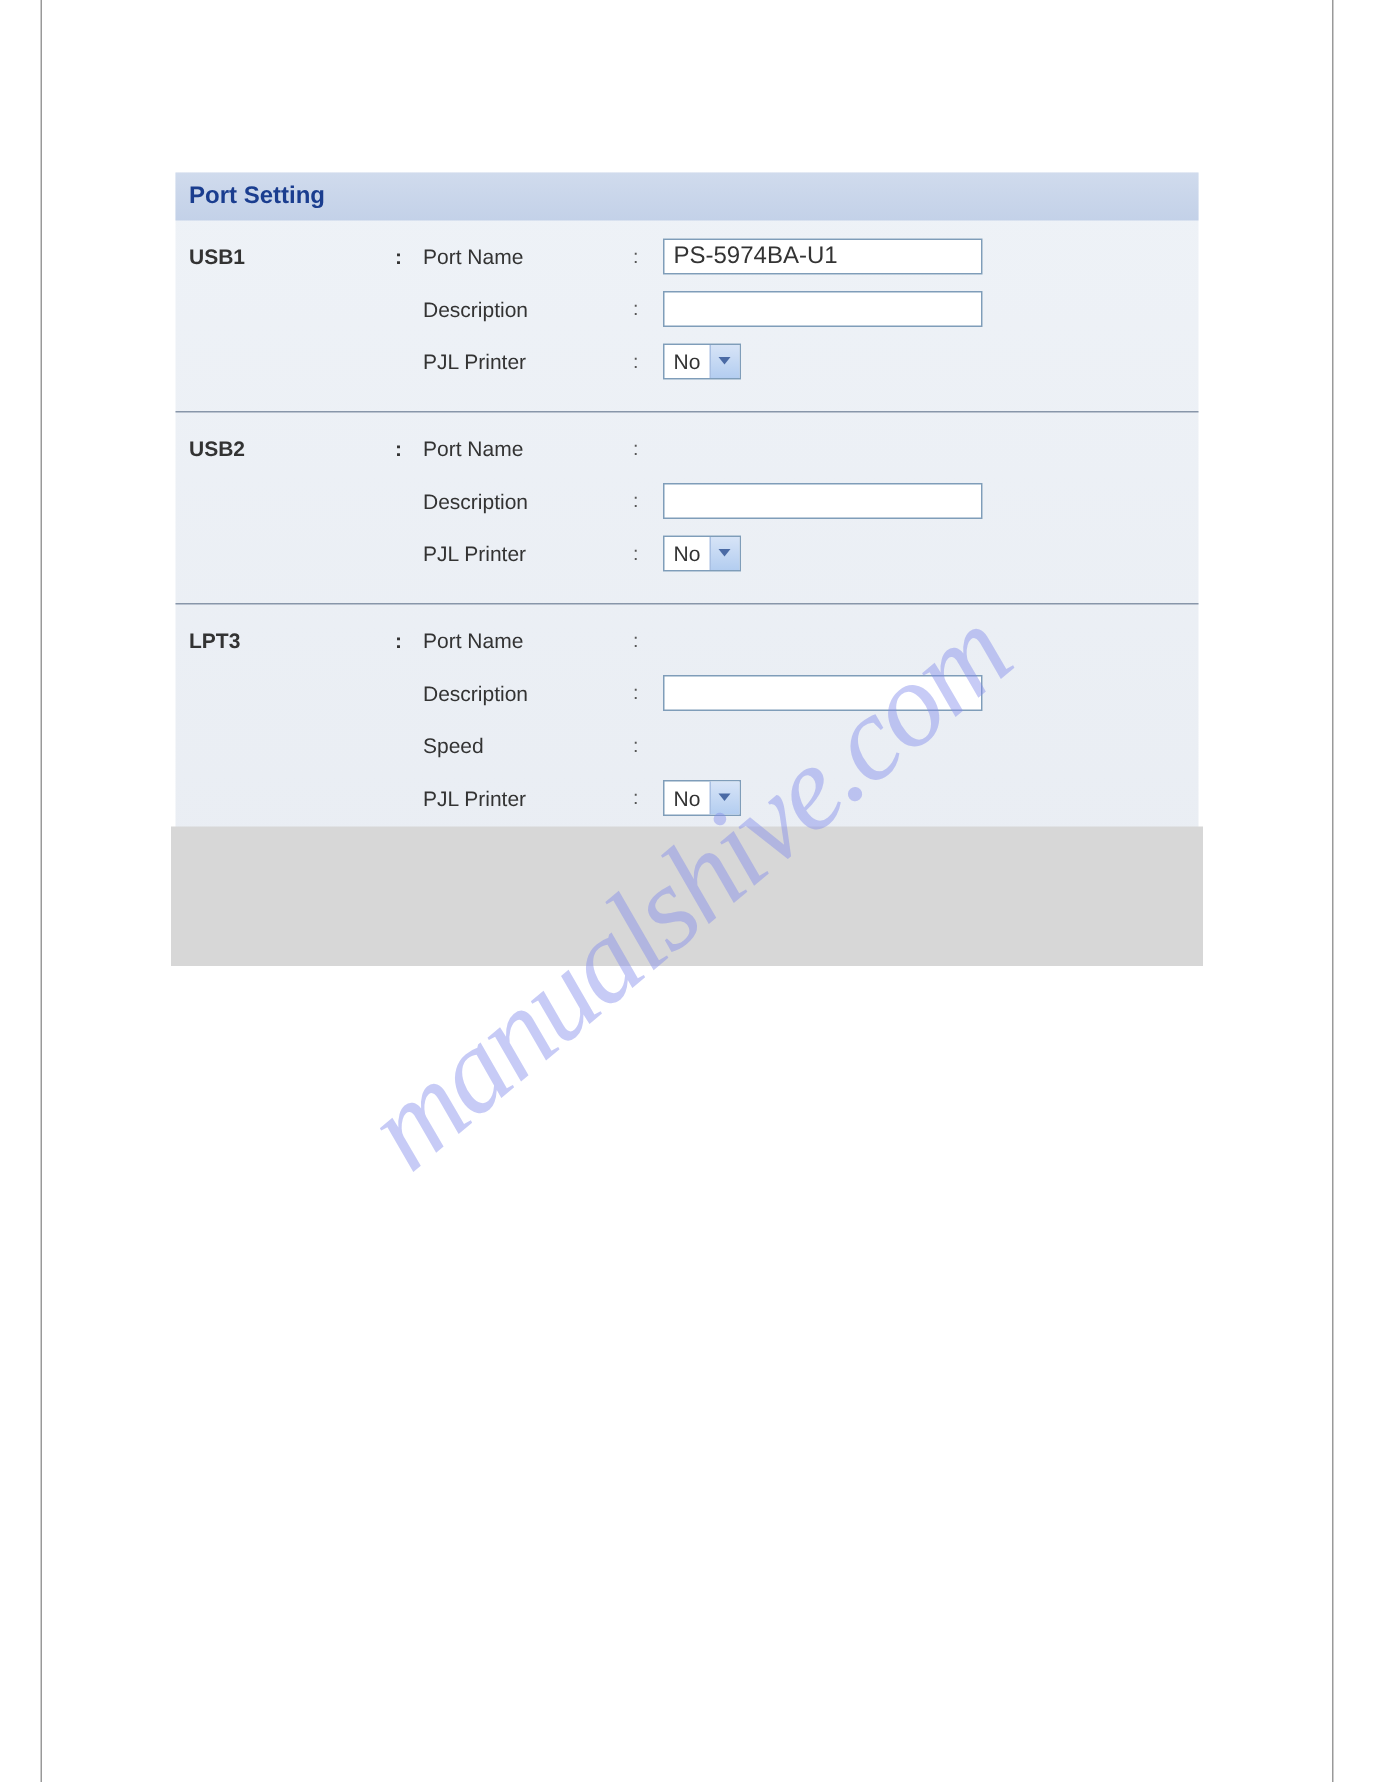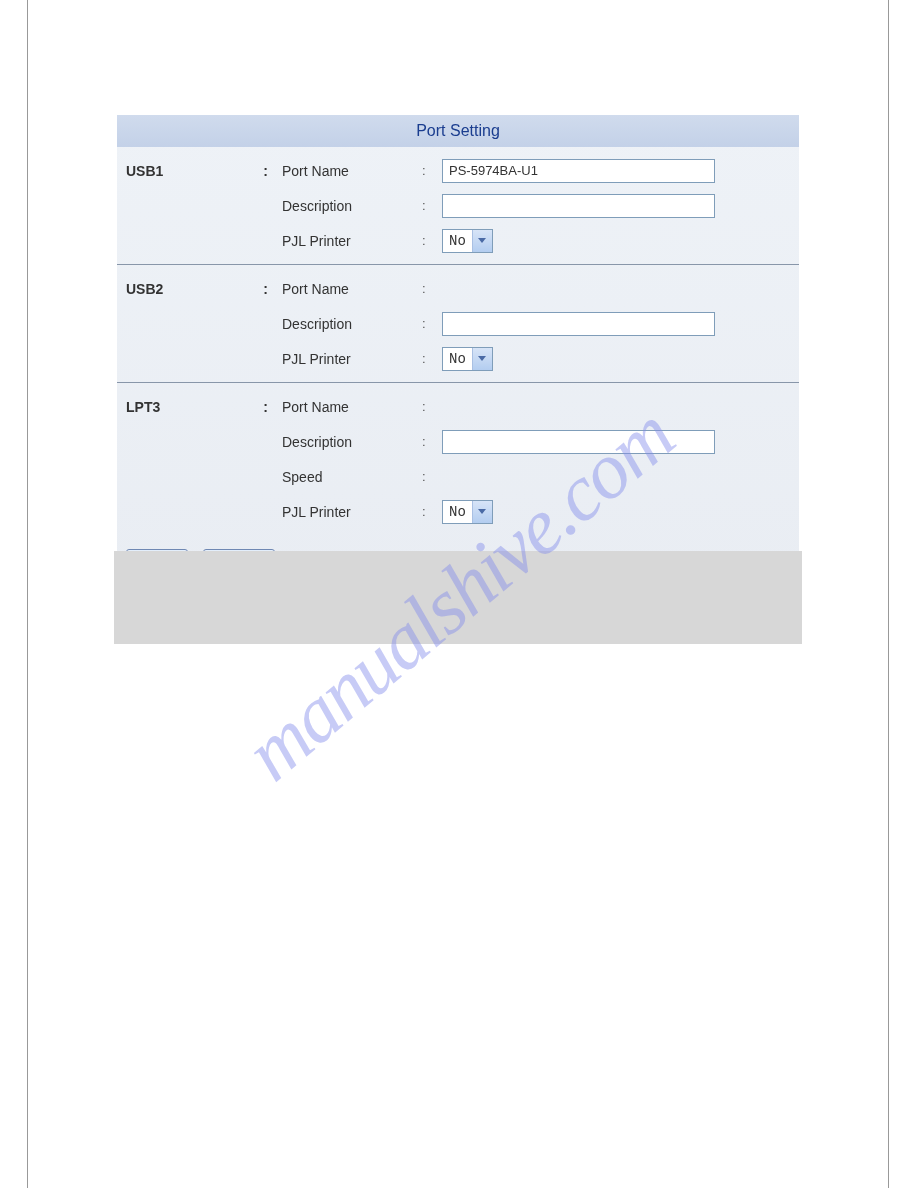--- a/index.html
+++ b/index.html
@@ -34,28 +34,27 @@
     .panel {
       position: absolute;
       left: 117px;
       top: 115px;
       width: 682px;
       background: linear-gradient(to bottom, #eef2f7 0%, #e9edf3 100%);
     }
     .panel-header {
       background: linear-gradient(to bottom, #d0dbed 0%, #c3d1e8 100%);
       color: #1a3d8f;
-      font-weight: normal;
+      font-weight: bold;
       font-size: 16px;
       padding: 7px 9px;
-      text-align: center;
     }
     .port-block {
       border-bottom: 1px solid #8896a9;
-      padding: 6px 0 6px 0;
+      padding: 6px 0 16px 0;
     }
     .port-block:first-of-type {
       padding-top: 8px;
     }
     .port-block.last {
       border-bottom: none;
     }
     .row {
       display: flex;
       align-items: center;
@@ -80,42 +79,41 @@
     .sep-col {
       width: 20px;
       color: #555;
       font-size: 13px;
       text-align: left;
     }
     .field-col {
       flex: 1;
     }
     .text-input {
-      width: 273px;
+      width: 213px;
       height: 24px;
       border: 1px solid #7f9db9;
       background: #fff;
       padding: 2px 6px;
-      font-size: 13px;
+      font-size: 16px;
       color: #333;
     }
     .select-combo {
       display: inline-flex;
       align-items: stretch;
       border: 1px solid #7f9db9;
       background: #fff;
       height: 24px;
     }
     .select-combo .select-text {
       padding: 2px 6px 2px 6px;
       min-width: 27px;
       color: #333;
       display: flex;
       align-items: center;
-      font-family: Liberation Mono, monospace;
     }
     .select-combo.speed .select-text {
       min-width: 37px;
     }
     .select-combo .select-btn {
       width: 20px;
       background: linear-gradient(to bottom, #d7e4f7 0%, #b3cdf0 100%);
       border-left: 1px solid #a9c0e3;
       display: flex;
       align-items: center;

